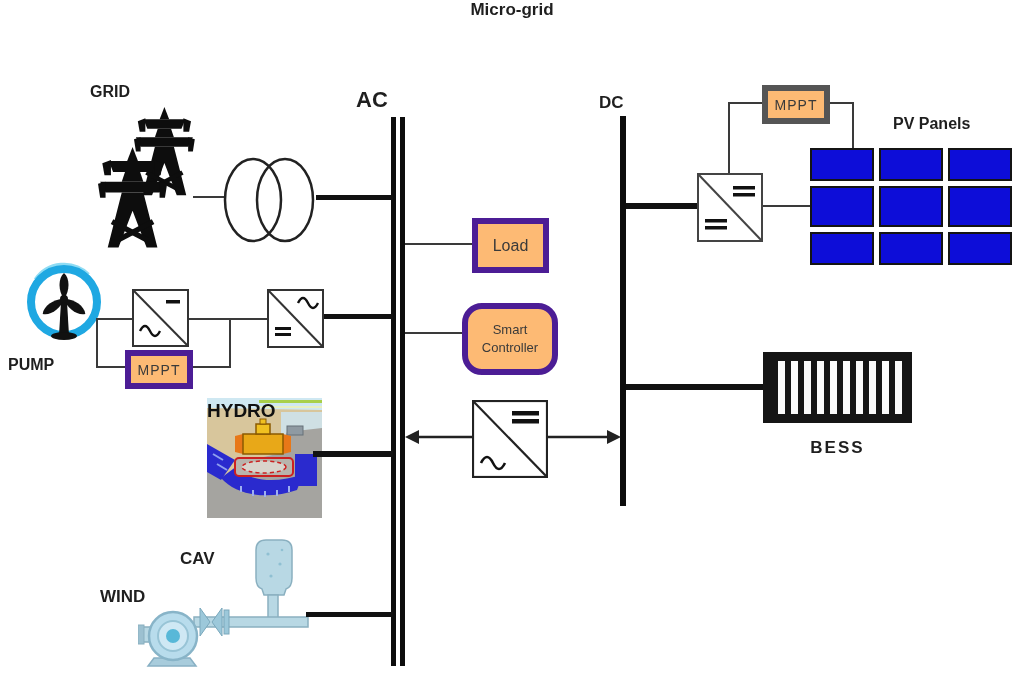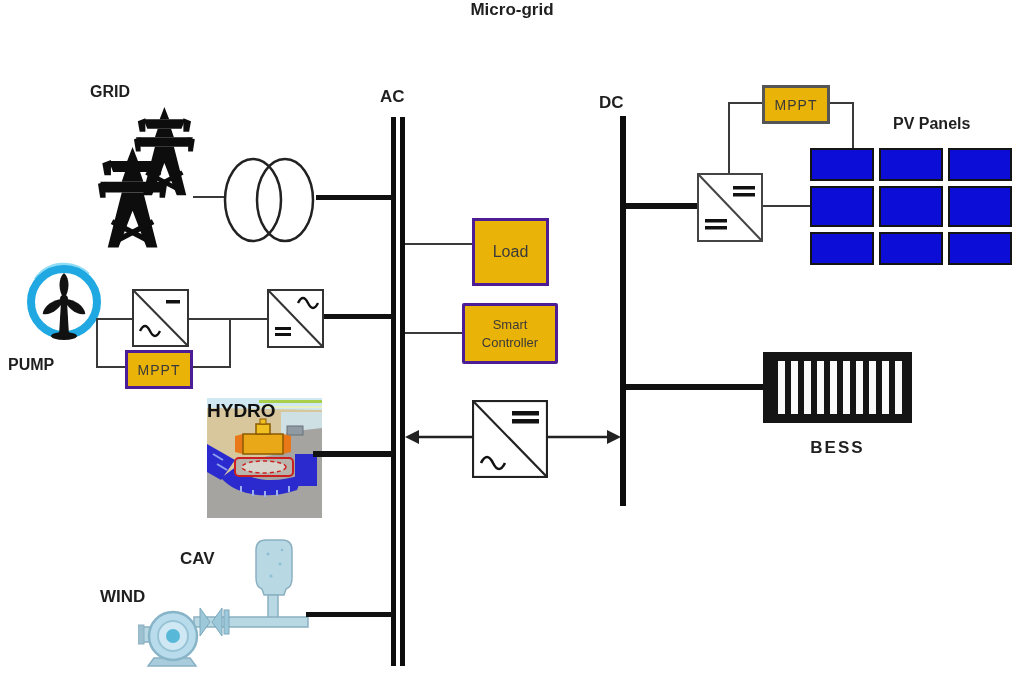--- a/index.html
+++ b/index.html
@@ -3,37 +3,37 @@
 <meta charset="utf-8">
 <style>
   html,body{margin:0;padding:0;background:#fff;}
   #stage{position:relative;width:1024px;height:675px;background:#ffffff;overflow:hidden;
          font-family:"Liberation Sans",sans-serif;color:#1a1a1a;}
   .abs{position:absolute;}
   .lbl{font-weight:bold;color:#1f1f1f;white-space:nowrap;}
   .wire{background:#3a3a3a;}
   .cable{background:#111;}
   .bus{background:#0d0d0d;}
-  .box{box-sizing:border-box;background:#eab308;border:3px solid #4c1d95;
+  .box{box-sizing:border-box;background:#fdba74;border:6px solid #4c1d95;
        display:flex;align-items:center;justify-content:center;text-align:center;}
   .pv-grid{display:grid;grid-template-columns:64px 64px 64px;grid-template-rows:33px 41px 33px;
            gap:5px;}
   .pv-cell{background:#0d0dd8;border:2px solid #141414;box-sizing:border-box;}
   .bess{box-sizing:border-box;border:9px solid #151515;
         background:repeating-linear-gradient(90deg,#151515 0 6px,#fafafa 6px 13px);}
   svg{display:block;}
 </style>
 </head>
 <body>
 
 <div id="stage">
 
   <div class="abs lbl" style="left:0;top:19;width:1024px;text-align:center;font-size:17px;">Micro-grid</div>
 
-  <div class="abs lbl" style="left:380px;top:87px;font-size:17px;">AC</div>
+  <div class="abs lbl" style="left:356px;top:87px;font-size:22px;">AC</div>
   <div class="abs bus" style="left:391px;top:117px;width:5px;height:549px;"></div>
   <div class="abs bus" style="left:400px;top:117px;width:5px;height:549px;"></div>
 
   <div class="abs lbl" style="left:599px;top:93px;font-size:17px;">DC</div>
   <div class="abs bus" style="left:620px;top:116px;width:6px;height:390px;"></div>
 
   <div class="abs lbl" style="left:90px;top:83px;font-size:16px;">GRID</div>
 
   <svg class="abs" style="left:98px;top:104px;" width="132" height="146" viewBox="0 0 132 146">
     <defs>
@@ -58,26 +58,26 @@
   <div class="abs wire" style="left:193px;top:196px;width:32px;height:2px;"></div>
 
   <svg class="abs" style="left:220px;top:156px;" width="100" height="88" viewBox="0 0 100 88">
     <ellipse cx="33" cy="44" rx="28" ry="41" fill="none" stroke="#222" stroke-width="2.5"></ellipse>
     <ellipse cx="65" cy="44" rx="28" ry="41" fill="none" stroke="#222" stroke-width="2.5"></ellipse>
   </svg>
 
   <div class="abs cable" style="left:316px;top:195px;width:77px;height:5px;"></div>
 
   <div class="abs wire" style="left:405px;top:243px;width:67px;height:2px;"></div>
-  <div class="abs box" style="left:472px;top:218px;width:77px;height:68px;">
+  <div class="abs box" style="left:472px;top:218px;width:77px;height:55px;">
     <span style="font-size:16px;color:#3a3a3a;">Load</span>
   </div>
 
   <div class="abs wire" style="left:405px;top:332px;width:57px;height:2px;"></div>
-  <div class="abs box" style="left:462px;top:303px;width:96px;height:61px;border-radius:2px;flex-direction:column;">
+  <div class="abs box" style="left:462px;top:303px;width:96px;height:72px;border-radius:20px;flex-direction:column;">
     <span style="font-size:13px;color:#3a3a3a;line-height:1.35;">Smart</span>
     <span style="font-size:13px;color:#3a3a3a;line-height:1.35;">Controller</span>
   </div>
 
   <svg class="abs" style="left:24px;top:260px;" width="80" height="84" viewBox="0 0 80 84">
     <path d="M12,20 A34,34 0 0 1 64,15" fill="none" stroke="#8fdcf4" stroke-width="5"></path>
     <circle cx="40" cy="42" r="33" fill="#fff" stroke="#1fa8e2" stroke-width="8"></circle>
     <polygon points="37,42 43,42 45,75 35,75" fill="#111"></polygon>
     <ellipse cx="40" cy="76" rx="13" ry="4" fill="#111"></ellipse>
     <g fill="#111">

